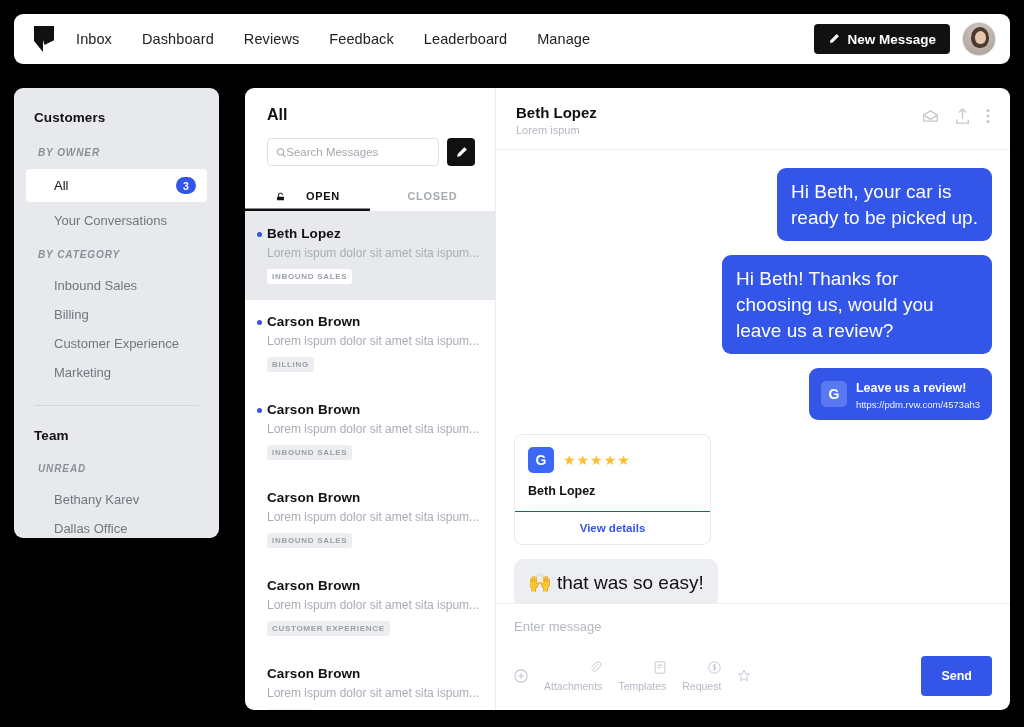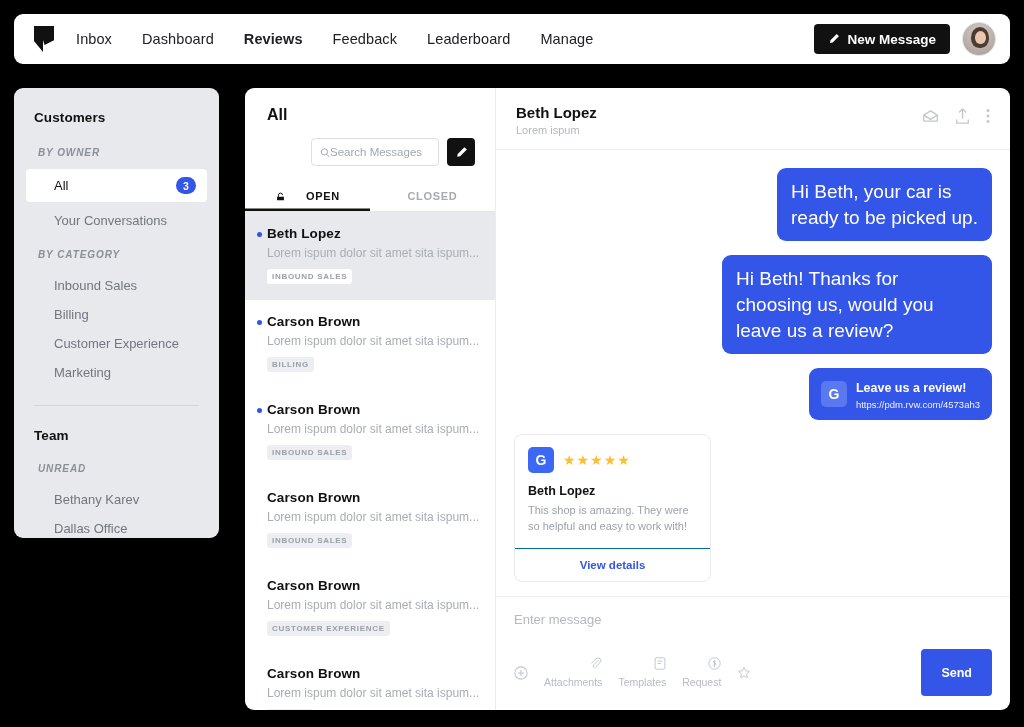--- a/index.html
+++ b/index.html
@@ -18,21 +18,21 @@
     background: #fff; border-radius: 9px;
     display: flex; align-items: center;
     padding: 0 14px 0 18px;
   }
   .logo { width: 24px; height: 26px; flex: 0 0 auto; margin-right: 20px; display:block; }
   .nav { display: flex; align-items: center; gap: 30px; }
   .nav-item {
     font-size: 14.5px; color: #202124; letter-spacing: .1px;
     cursor: pointer; white-space: nowrap;
   }
-  .nav-item.active { font-weight: bold; }
+  .nav-item.active { font-weight: normal; }
   .topbar-right { margin-left: auto; display: flex; align-items: center; gap: 12px; }
   .new-msg {
     background: #111; color: #fff; border: none; border-radius: 4px;
     height: 30px; padding: 0 14px;
     font-family: inherit; font-size: 13.5px; font-weight: bold;
     display: flex; align-items: center; gap: 7px; cursor: pointer;
   }
   .avatar {
     width: 34px; height: 34px; border-radius: 50%;
     background: radial-gradient(circle at 50% 32%, #d8cfc8 0%, #bdb2ab 52%, #a79c96 100%);
@@ -84,21 +84,21 @@
   
   .list {
     position: absolute; left: 245px; top: 88px;
     width: 250px; height: 622px;
     background: #fff; border-radius: 9px 0 0 9px; overflow: hidden;
   }
   .list-title { font-size: 16px; font-weight: bold; color: #111; padding: 18px 22px 0 22px; }
   .search-row { display: flex; align-items: center; gap: 8px; padding: 14px 20px 0 22px; }
   .search-box {
     flex: 1; height: 28px; border: 1px solid #dcdfe4; border-radius: 4px;
-    display: flex; align-items: center; padding: 0 8px; gap: 0; background: #fff; margin-left: 44px;
+    display: flex; align-items: center; padding: 0 8px; gap: 0; background: #fff;
   }
   .search-box input {
     border: none; outline: none; font-family: inherit; font-size: 11.5px;
     color: #111; width: 100%; background: transparent;
   }
   .search-box input::placeholder { color: #a3a7ae; }
   .compose-btn {
     width: 28px; height: 28px; background: #111; border: none; border-radius: 4px;
     display: flex; align-items: center; justify-content: center; cursor: pointer;
   }
@@ -188,21 +188,21 @@
 
   .composer { border-top: 1px solid #eef0f2; padding: 15px 18px 14px 18px; }
   .composer .ph { font-size: 13px; color: #b4b8bf; }
   .tools { display: flex; align-items: center; gap: 16px; margin-top: 22px; }
   .tool {
     display: flex; align-items: flex-end; gap: 6px;
     font-size: 10.5px; color: #b6bbc6; cursor: pointer; flex-direction: column;
   }
   .send-btn {
     margin-left: auto; background: #3355e8; color: #fff; border: none;
-    border-radius: 4px; height: 47px; padding: 0 20px;
+    border-radius: 4px; height: 40px; padding: 0 20px;
     font-family: inherit; font-size: 12.5px; font-weight: bold; cursor: pointer;
   }
   svg { display: block; }
 </style>
 </head>
 <body>
 
 <div class="app">
 
   <div class="topbar">
@@ -373,21 +373,20 @@
         </div>
       </div>
       <div class="row">
         <div class="review-card">
           <div class="rc-body">
             <div class="rc-top">
               <span class="rc-g">G</span>
               <span class="stars">★★★★★</span>
             </div>
             <div class="rc-name">Beth Lopez</div>
-            <div class="rc-text">This shop is amazing. They were so helpful and easy to work with!</div>
           </div>
           <div class="rc-foot">View details</div>
         </div>
       </div>
       <div class="row">
         <div class="bubble in">🙌 that was so easy!</div>
       </div>
     </div>
 
     <div class="composer">

